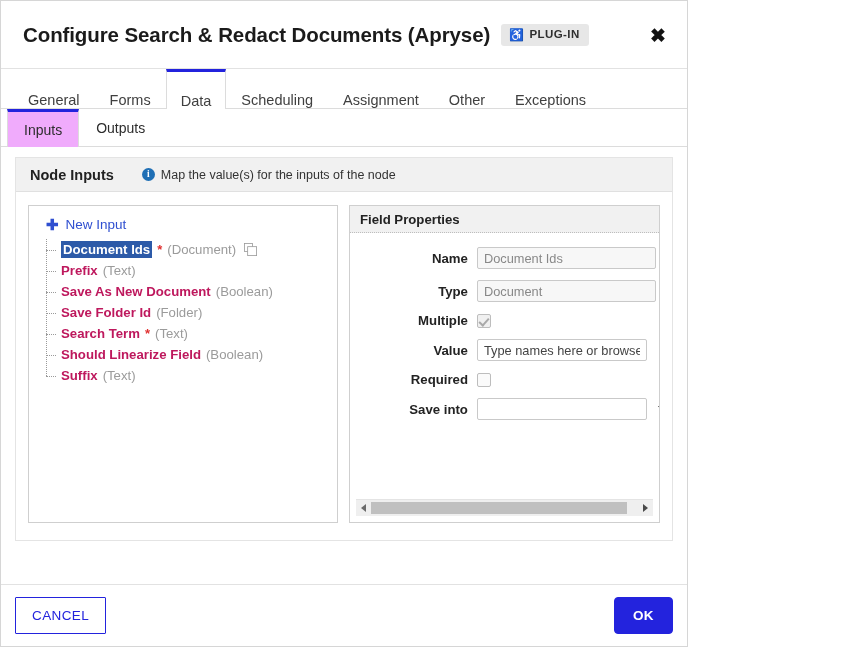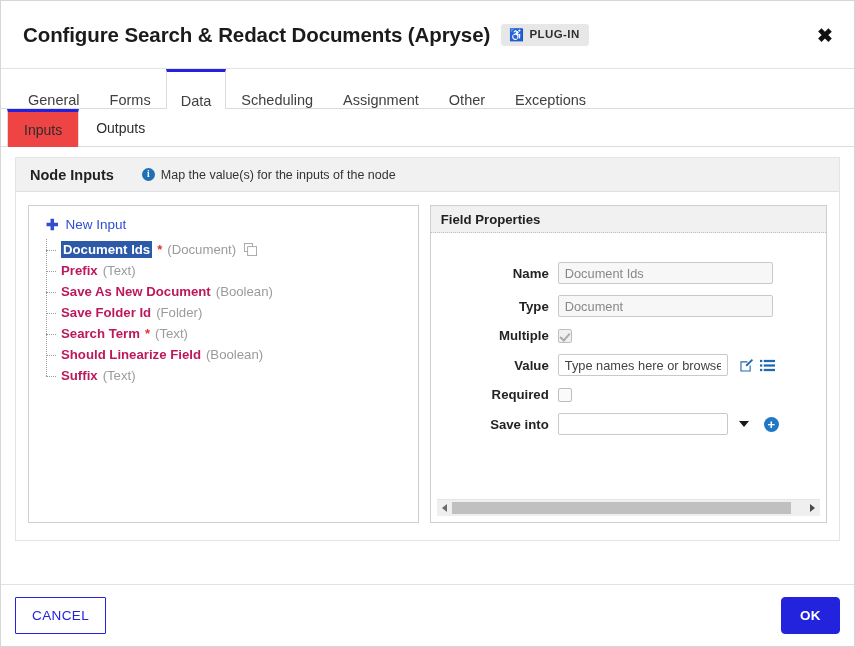--- a/index.html
+++ b/index.html
@@ -11,21 +11,21 @@
   body {
     width: 855px;
     height: 647px;
     font-family: "Liberation Sans", sans-serif;
     color: #222222;
     overflow: hidden;
   }
 
   .dialog {
     position: relative;
-    width: 855px;
+    width: 688px;
     height: 647px;
     box-sizing: border-box;
     background: #ffffff;
     border: 1px solid #d6d6d6;
     display: flex;
     flex-direction: column;
   }
 
   
   .titlebar {
@@ -138,21 +138,21 @@
     font-size: 14px;
     color: #2d2d2d;
     cursor: pointer;
     box-sizing: border-box;
     border: 1px solid transparent;
     border-bottom: none;
     background: transparent;
     font-family: "Liberation Sans", sans-serif;
   }
   .subtab.active {
-    background: #ef4444;
+    background: #f0abfc;
     border-left: 1px solid #dcdcdc;
     border-right: 1px solid #dcdcdc;
     border-top: 3px solid #2323dd;
     margin-bottom: -1px;
   }
 
   
   .content {
     flex: 1;
     box-sizing: border-box;
@@ -312,21 +312,20 @@
     align-items: center;
     padding-left: 10px;
     font-size: 13.2px;
     font-weight: bold;
     color: #222222;
   }
   .props-body {
     flex: 1;
     padding: 14px 10px 0 0;
     overflow: hidden;
-    margin-top: 15px;
   }
   .prop-row {
     display: flex;
     align-items: center;
     margin-bottom: 11px;
     gap: 9px;
   }
   .prop-label {
     width: 118px;
     min-width: 118px;

